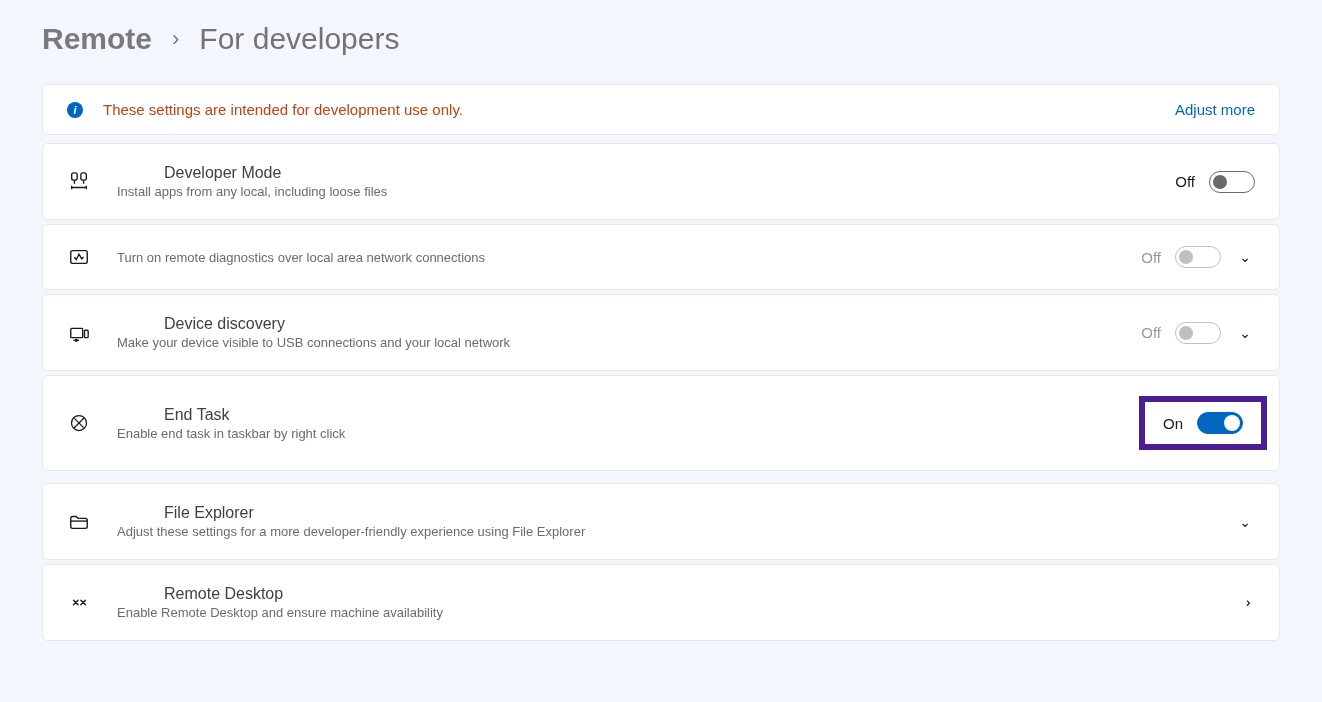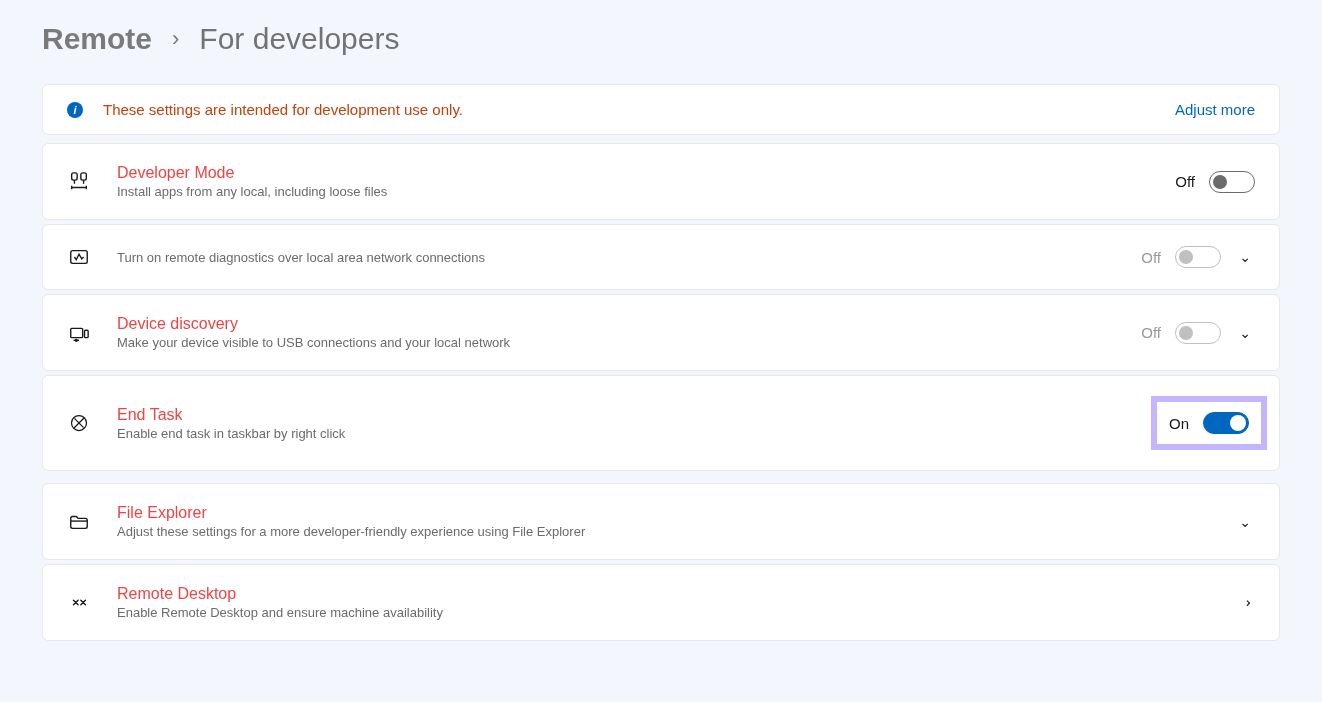--- a/index.html
+++ b/index.html
@@ -9,34 +9,34 @@
     .breadcrumb-system { font-size: 30px; font-weight: 600; color: #7a7a7a; }
     .breadcrumb-chevron { font-size: 22px; color: #7a7a7a; }
     .breadcrumb-page { font-size: 30px; font-weight: 400; color: #737373; }
     .info-banner { display: flex; align-items: center; background: #fff; border: 1px solid #e8e8e8; border-radius: 6px; padding: 16px 24px; margin-bottom: 8px; }
     .info-icon { width: 16px; height: 16px; background: #0067c0; border-radius: 50%; display: inline-flex; align-items: center; justify-content: center; color: #fff; font-size: 11px; font-weight: bold; font-style: italic; margin-right: 20px; flex-shrink: 0; }
     .info-text { font-size: 15px; color: #c2410c; flex: 1; }
     .learn-more { color: #0067c0; font-size: 15px; cursor: pointer; }
     .card { display: flex; align-items: center; background: #fff; border: 1px solid #e8e8e8; border-radius: 6px; padding: 20px 24px; margin-bottom: 4px; }
     .card-icon { width: 24px; height: 24px; flex-shrink: 0; margin-right: 26px; display: flex; align-items: center; justify-content: center; color: #1a1a1a; }
     .card-content { flex: 1; }
-    .card-title { font-size: 16px; color: #ef4444; font-weight: 400; margin-bottom: 2px; }
+    .card-title { font-size: 16px; color: #404040; font-weight: 400; margin-bottom: 2px; margin-left: 47px; }
     .card-subtitle { font-size: 13px; color: #6b6b6b; }
     .card-controls { display: flex; align-items: center; gap: 14px; }
     .toggle-label { font-size: 15px; color: #1a1a1a; }
     .toggle-label.disabled { color: #9a9a9a; }
     .toggle { width: 46px; height: 22px; border-radius: 11px; position: relative; cursor: pointer; }
     .toggle.off { background: #fff; border: 1px solid #6b6b6b; }
     .toggle.off .knob { width: 14px; height: 14px; background: #6b6b6b; border-radius: 50%; position: absolute; left: 3px; top: 3px; }
     .toggle.off.disabled { border-color: #c0c0c0; }
     .toggle.off.disabled .knob { background: #c0c0c0; }
     .toggle.on { background: #0067c0; border: 1px solid #0067c0; }
     .toggle.on .knob { width: 16px; height: 16px; background: #fff; border-radius: 50%; position: absolute; right: 2px; top: 2px; }
     .expand-chevron { width: 20px; cursor: pointer; color: #1a1a1a; font-size: 14px; text-align: center; }
-    .highlight-box { border: 6px solid #c4b5fd; padding: 10px 12px; display: flex; align-items: center; gap: 14px; }
+    .highlight-box { border: 6px solid #4c1d95; padding: 10px 18px; display: flex; align-items: center; gap: 14px; }
   </style>
 </head>
 <body>
 
 <div class="container">
   <div class="breadcrumb">
     <span class="breadcrumb-system">Remote</span>
     <span class="breadcrumb-chevron">›</span>
     <span class="breadcrumb-page">For developers</span>
   </div>

